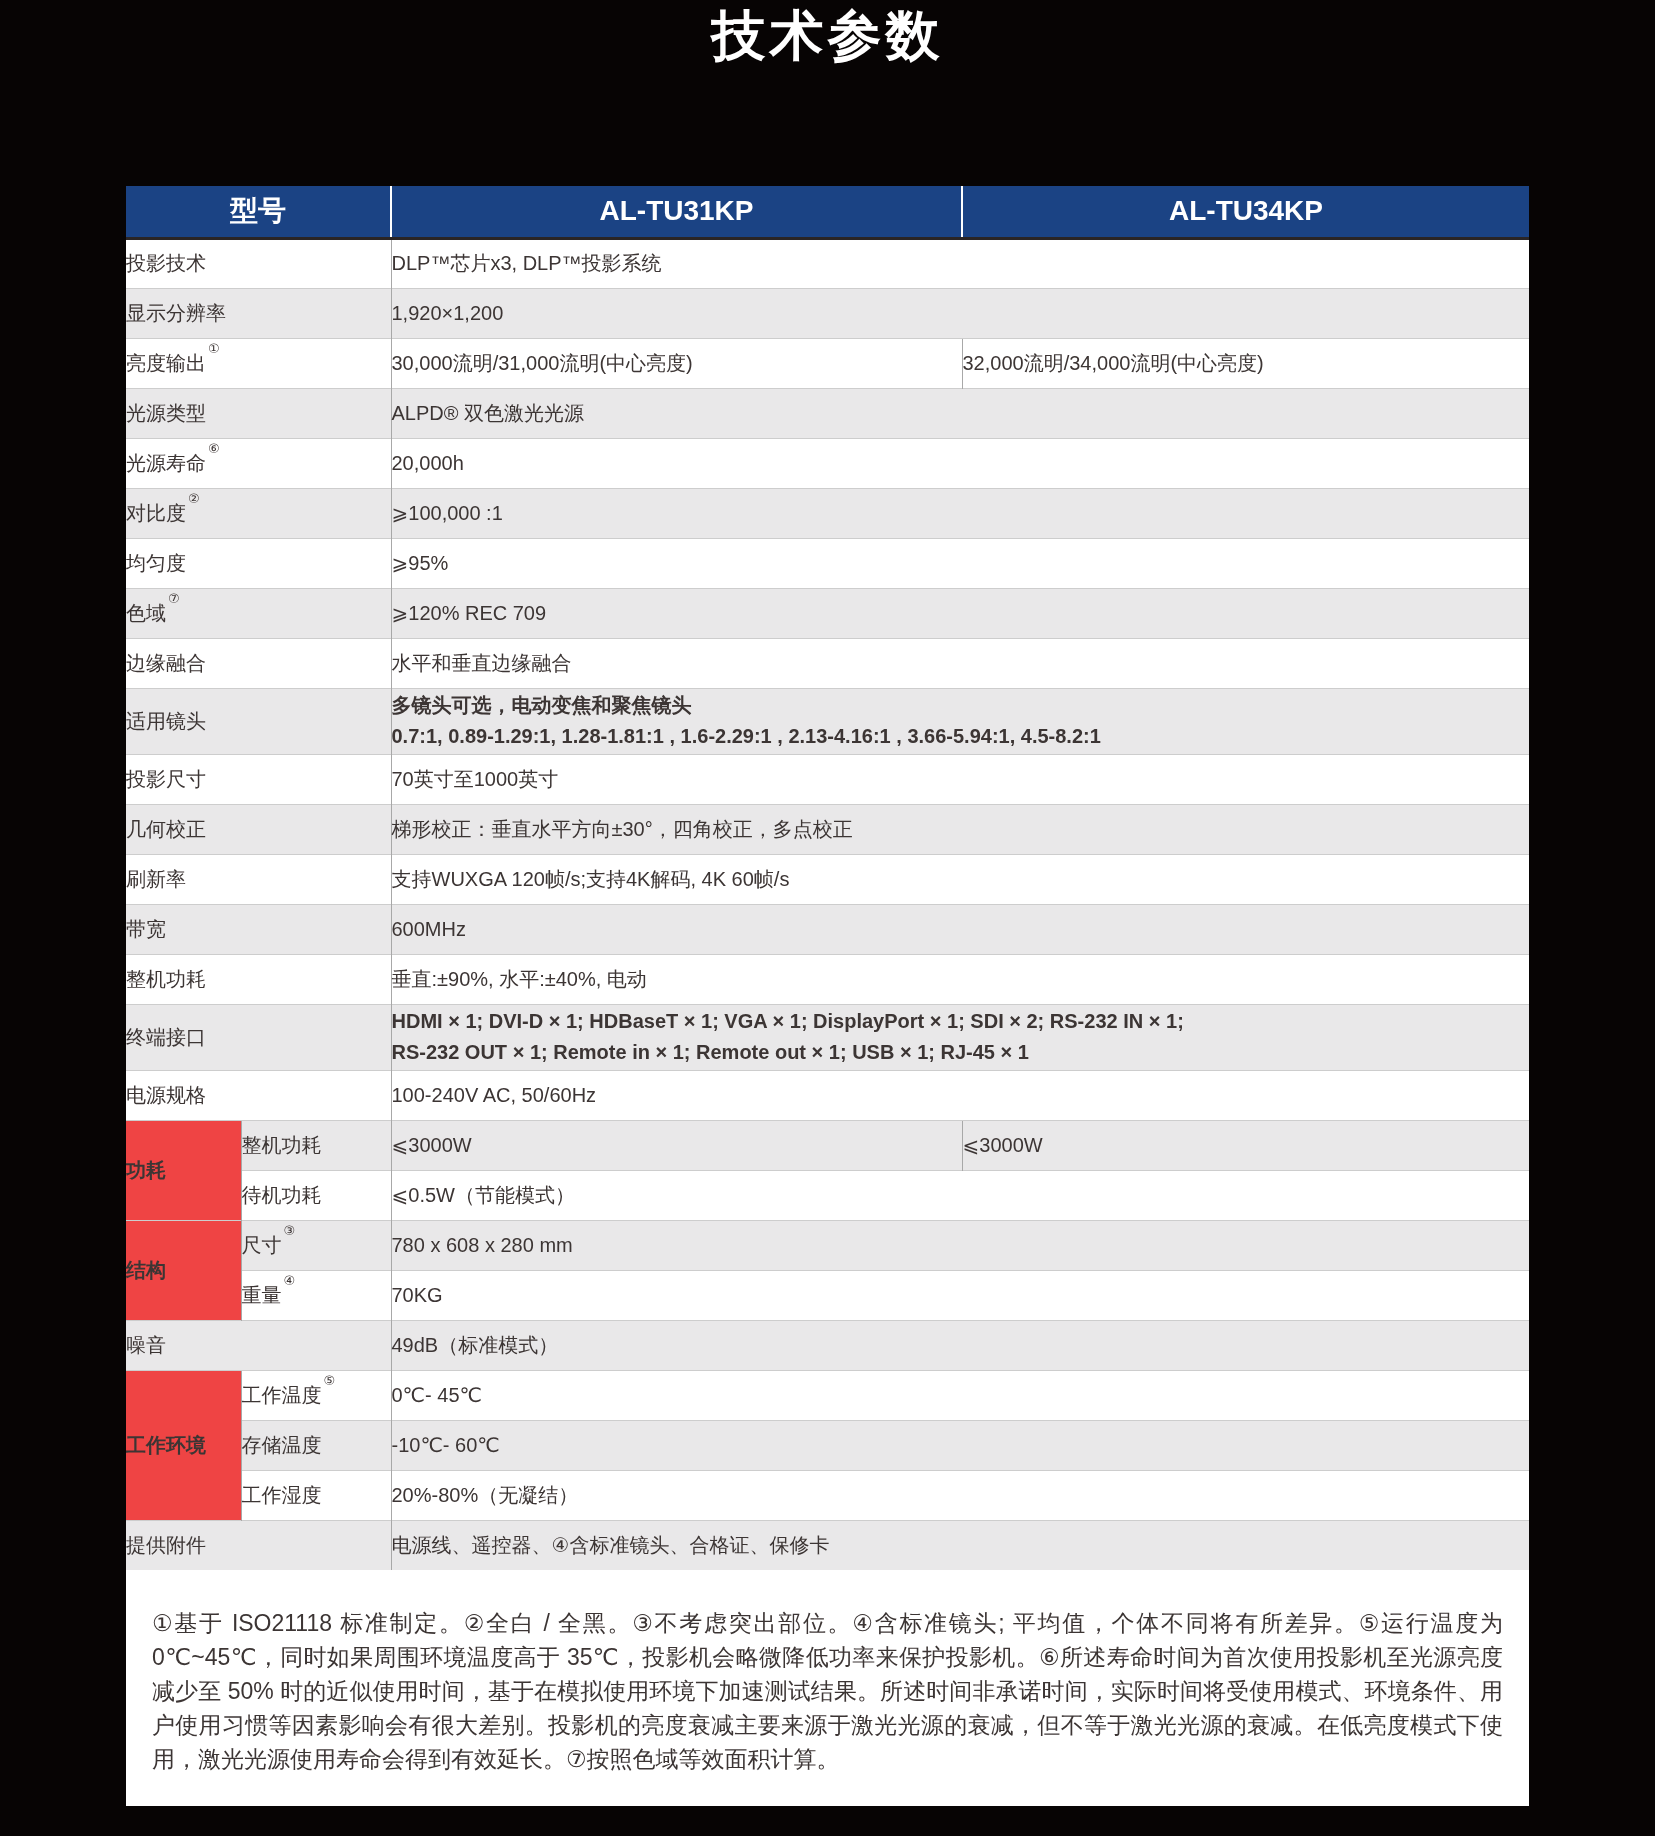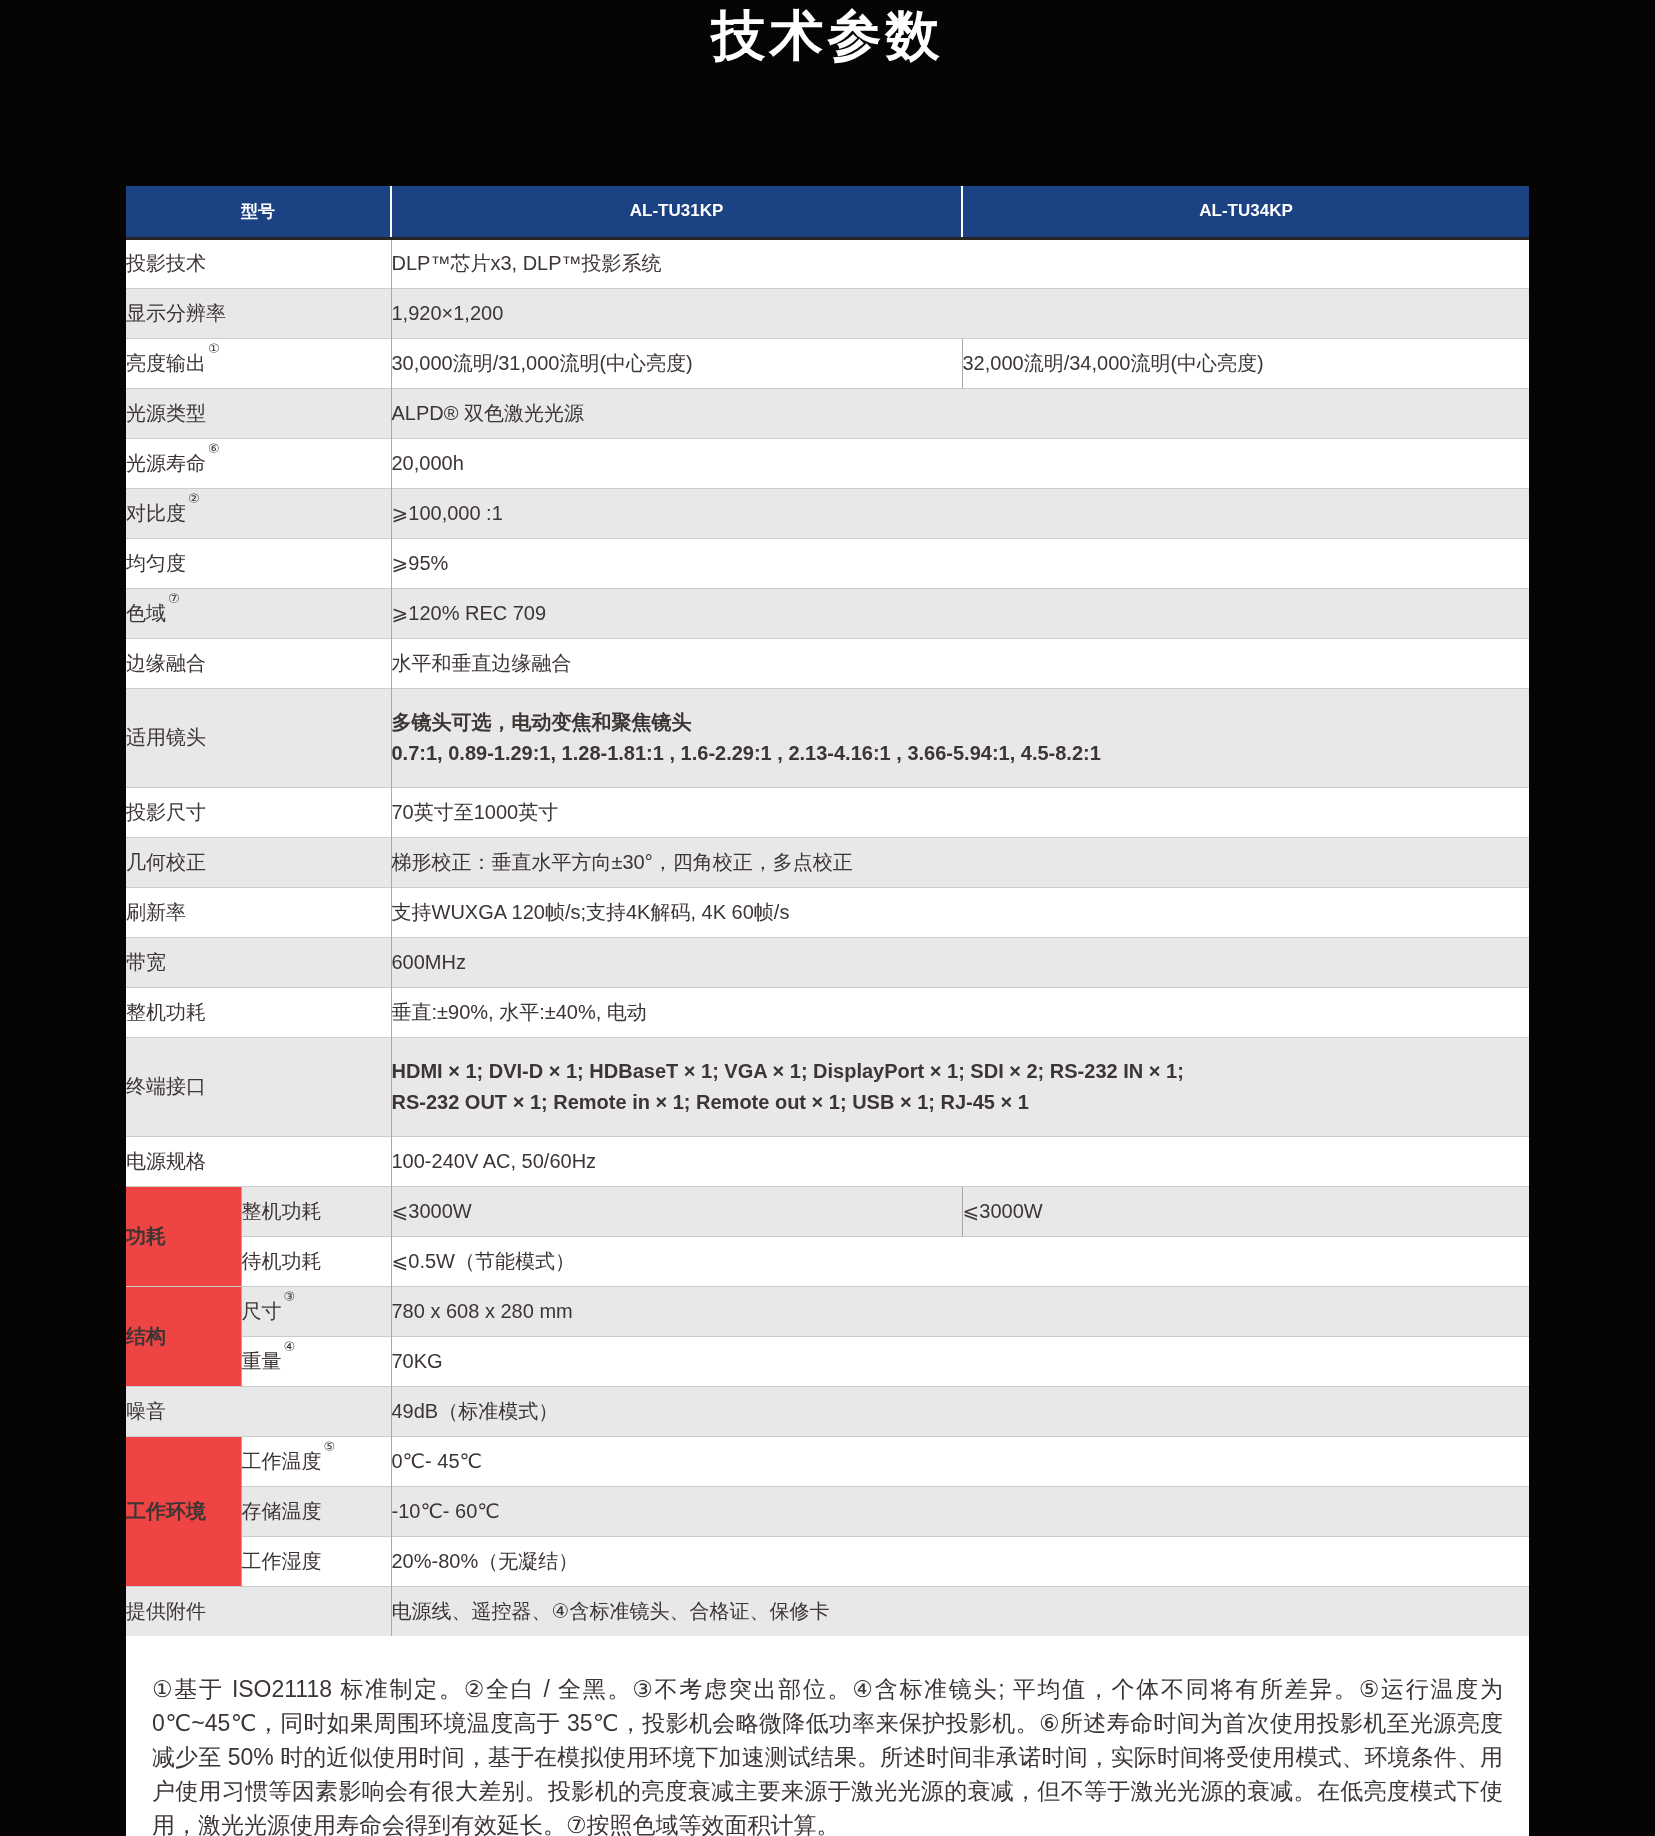--- a/index.html
+++ b/index.html
@@ -22,28 +22,28 @@
     width:1403px; table-layout:fixed; border-collapse:collapse;
   }
   col.c-group { width:115px; }
   col.c-sub   { width:150px; }
   col.c-v1    { width:571px; }
   col.c-v2    { width:567px; }
 
   thead tr { height:52px; }
   thead th {
     background:#1b4384; color:#ffffff;
-    font-size:17px; font-weight:bold;
+    font-size:28px; font-weight:bold;
     border-bottom:3px solid #2a2525;
     text-align:center; vertical-align:middle;
   }
   thead th.wdiv { border-left:2px solid #ffffff; }
 
   tbody tr { height:50px; }
-  tbody tr.tall { height:99px; }
+  tbody tr.tall { height:66px; }
   tbody td {
     font-size:20px; vertical-align:middle;
     border-top:1px solid #cdcdcd;
     background:#ffffff;
   }
   tbody tr:nth-child(even) td:not(.gcell) { background:#e9e8e9; }
   td.vline { border-left:1px solid #a8a8a8; }
   td.gcell { background:#ef4444;font-weight:bold; }
   sup.fn {
     font-size:13px; line-height:0;

